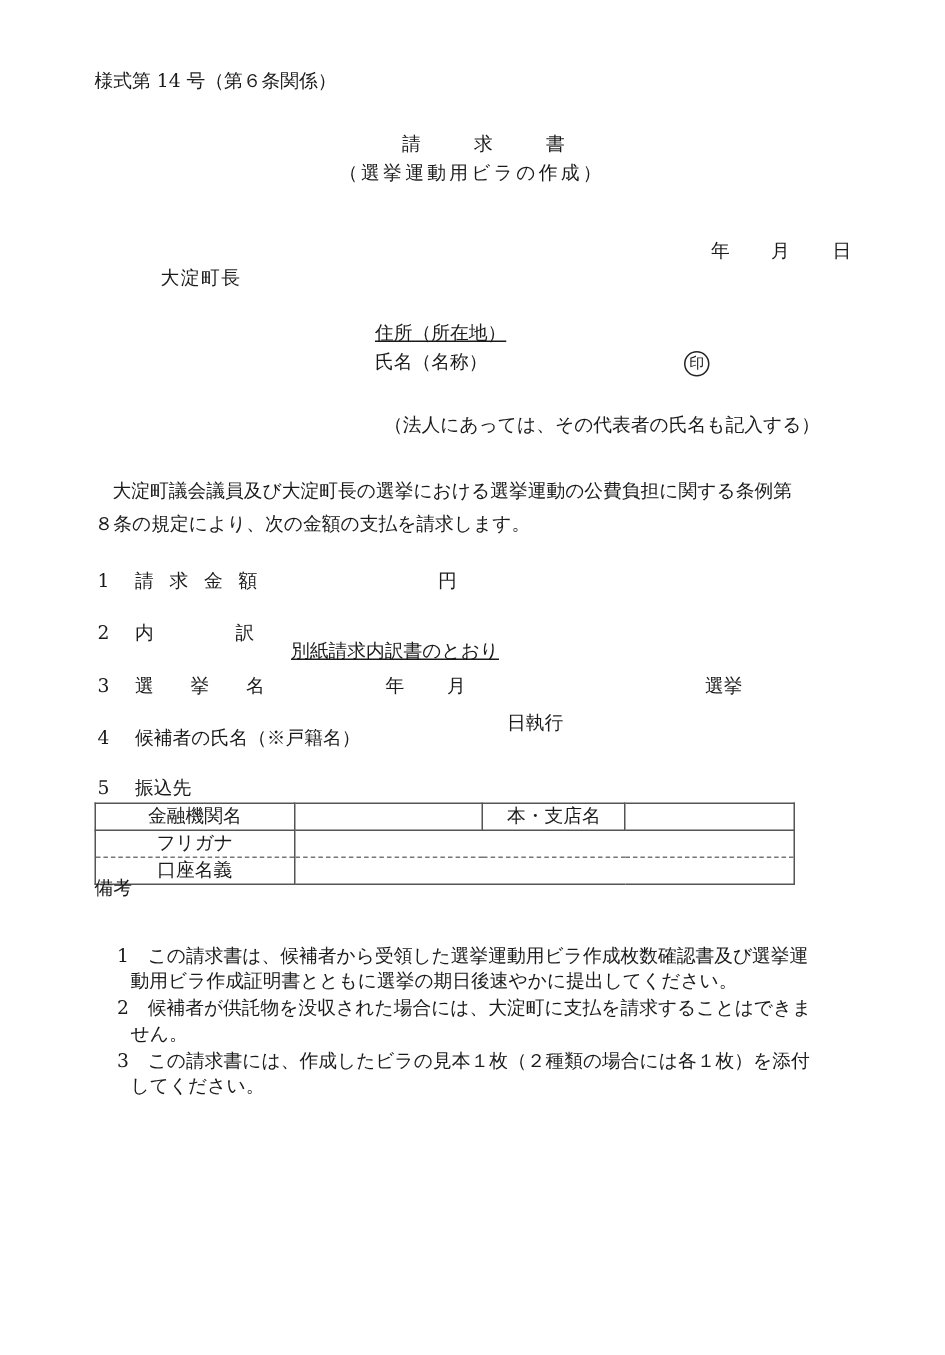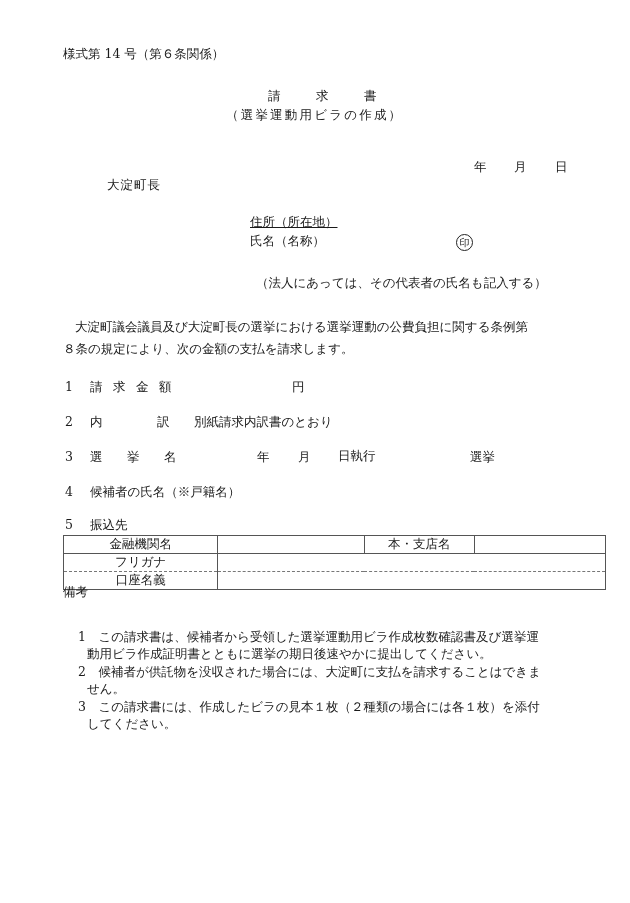--- a/index.html
+++ b/index.html
@@ -3,21 +3,21 @@
 <meta charset="utf-8">
 <style>
   html, body { margin: 0; padding: 0; background: #ffffff; }
   body {
     width: 630px; height: 903px; position: relative; overflow: hidden;
     font-family: "DejaVu Serif", "Liberation Serif", serif;
     color: #1a1a1a; font-size: 12.5px; line-height: 1;
   }
   .abs { position: absolute; white-space: nowrap; }
   table.bank {
-    position: absolute; left: 63px; top: 535px; width: 543px;
+    position: absolute; left: 63px; top: 535px; width: 467px;
     border-collapse: collapse; font-size: 12.5px;
   }
   table.bank td {
     border: 1px solid #555; height: 17px; padding: 0; text-align: center;
   }
   table.bank td.dash-bottom { border-bottom: 1px dashed #777; }
   table.bank td.dash-top { border-top: 1px dashed #777; }
   .seal {
     display: inline-block; width: 15px; height: 15px; border: 1px solid #222;
     border-radius: 50%; font-size: 10px; line-height: 15px; text-align: center;
@@ -63,31 +63,31 @@
     <span class="abs" style="left:113px; top:381px;">求</span>
     <span class="abs" style="left:136px; top:381px;">金</span>
     <span class="abs" style="left:159px; top:381px;">額</span>
     <span class="abs" style="left:292px; top:381px;">円</span>
   </div>
 
   <div>
     <span class="abs" style="left:65px; top:416px;">2</span>
     <span class="abs" style="left:90px; top:416px;">内</span>
     <span class="abs" style="left:157px; top:416px;">訳</span>
-    <span class="abs" style="left:194px; top:416px;">別紙請求内訳書のとおり</span>
+    <span class="abs" style="left:194px; top:428px;text-decoration:underline;">別紙請求内訳書のとおり</span>
   </div>
 
   <div>
     <span class="abs" style="left:65px; top:451px;">3</span>
     <span class="abs" style="left:90px; top:451px;">選</span>
     <span class="abs" style="left:127px; top:451px;">挙</span>
     <span class="abs" style="left:164px; top:451px;">名</span>
     <span class="abs" style="left:257px; top:451px;">年</span>
     <span class="abs" style="left:298px; top:451px;">月</span>
-    <span class="abs" style="left:338px; top:450px;">日執行</span>
+    <span class="abs" style="left:338px; top:476px;">日執行</span>
     <span class="abs" style="left:470px; top:451px;">選挙</span>
   </div>
 
   <div>
     <span class="abs" style="left:65px; top:486px;">4</span>
     <span class="abs" style="left:90px; top:486px;">候補者の氏名（※戸籍名）</span>
   </div>
 
   <div>
     <span class="abs" style="left:65px; top:519px;">5</span>

